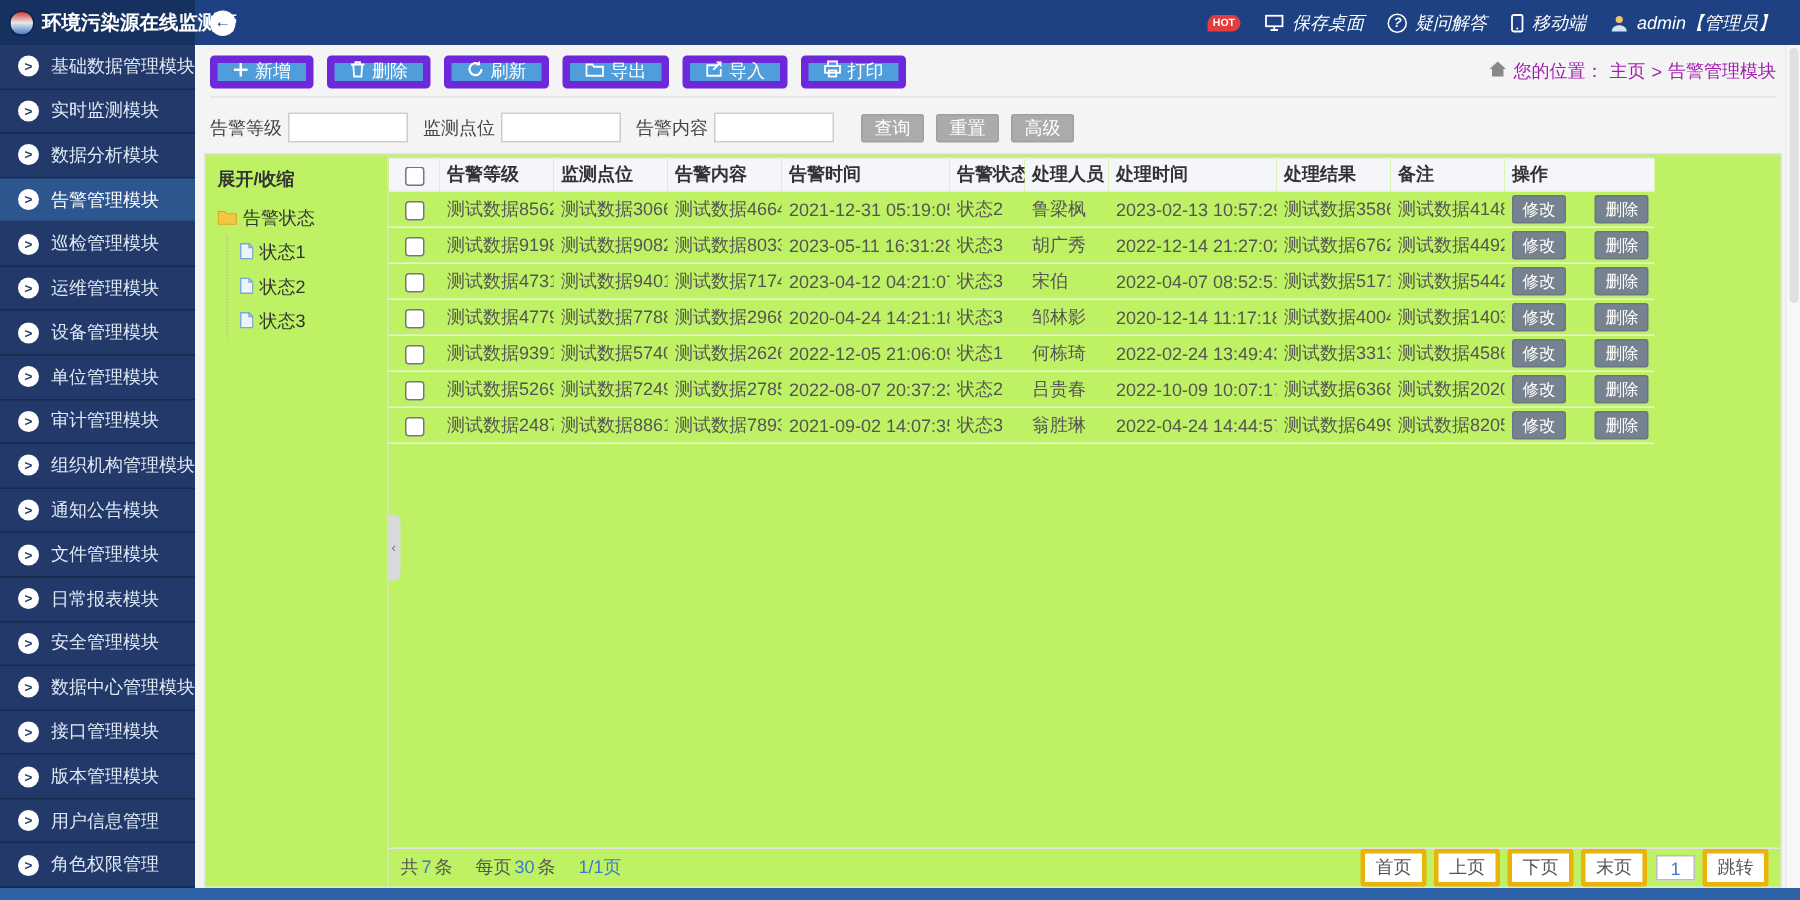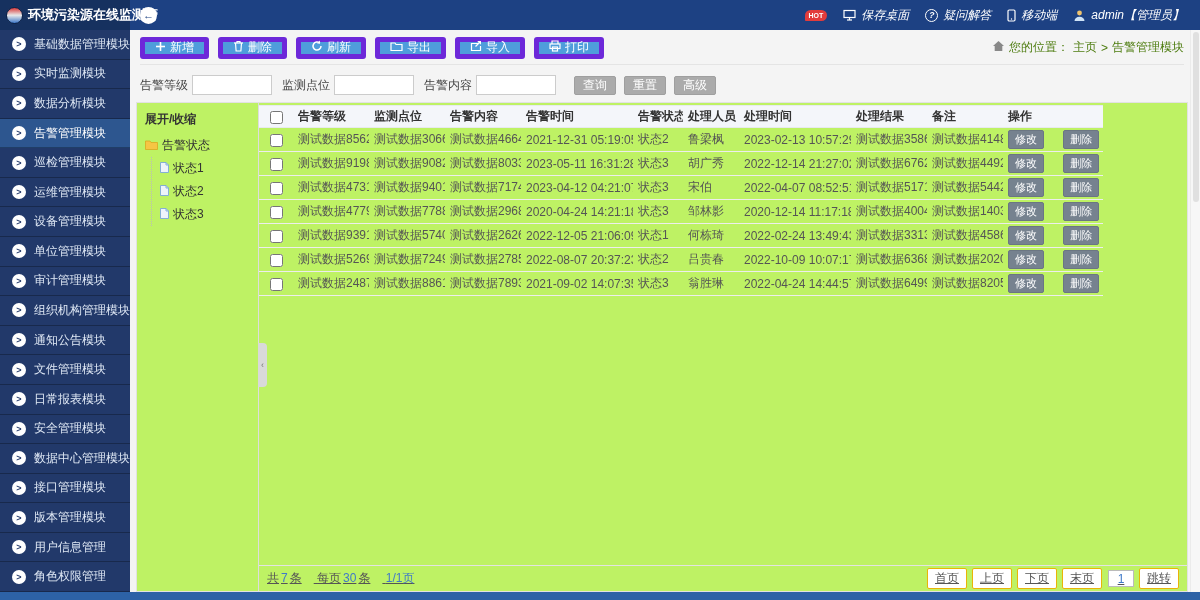--- a/index.html
+++ b/index.html
@@ -44,21 +44,21 @@
   .right-scroll .thumb { position:absolute; top:2px; left:2px; width:6px; height:170px;
     background:#e0e0e0; border-radius:3px; }
 
   
   .main { position:absolute; left:130px; top:30px; right:10px; bottom:8px; background:#f4f4f4; }
   .toolbar { position:absolute; left:10px; right:6px; top:7px; height:28px;
     display:flex; align-items:center; border-bottom:1px solid #e4e4e4; padding-bottom:6px; }
   .tbtn { display:flex; align-items:center; gap:4px; background:#4f9ddb; border:5px solid #6d28d9;
     color:#fff; font-size:12px; height:22px; padding:0 10px; border-radius:3px; margin-right:9px;
     cursor:pointer; font-family:inherit; }
-  .breadcrumb { margin-left:auto; display:flex; align-items:center; gap:4px; color:#4d7c0f; }
+  .breadcrumb { margin-left:auto; display:flex; align-items:center; gap:4px; color:#a21caf; }
   .filters { position:absolute; left:10px; right:6px; top:42px; height:26px;
     display:flex; align-items:center; }
   .flabel { color:#444; margin-right:4px; }
   .finput { width:80px; height:20px; border:1px solid #ccc; background:#fff; margin-right:10px;
     font-family:inherit; font-size:12px; padding:0 3px; }
   .gbtn { background:#ababab; border:1px solid #9f9f9f; color:#fff; font-size:12px; height:19px;
     padding:0 8px; border-radius:2px; margin-left:8px; cursor:pointer; font-family:inherit; }
 
   
   .panel { position:absolute; left:6px; right:2px; top:72px; bottom:0; background:#bef264;
@@ -80,26 +80,26 @@
     white-space:nowrap; overflow:hidden; }
   tbody td { height:24px; border-bottom:1px solid #ededed; color:#555; padding:0 5px;
     white-space:nowrap; overflow:hidden; }
   .chk { text-align:center !important; }
   .chk input { width:13px; height:13px; vertical-align:middle; }
   .op { background:#76828f; border:1px solid #6b7683; color:#fff; font-size:11px;
     padding:1px 6px; border-radius:2px; margin-right:16px; cursor:pointer; font-family:inherit; }
 
   
   .pager { height:26px; border-top:1px solid #e3e3e3; display:flex; align-items:center;
-    padding:0 8px; color:#555;text-decoration:underline; }
+    padding:0 8px; color:#555; }
   .pager-left span { margin-right:2px; }
   .gap { display:inline-block; width:8px; }
   .blue { color:#3f79c9; }
   .pager-right { margin-left:auto; display:flex; align-items:center; }
-  .pbtn { background:#fff; border:1px solid #eab308; color:#555; font-size:12px; padding:1px 7px;
+  .pbtn { background:#fff; border:3px solid #eab308; color:#555; font-size:12px; padding:1px 7px;
     border-radius:2px; margin-left:5px; cursor:pointer; font-family:inherit; }
   .jump-input { width:26px; height:17px; border:1px solid #bbb; color:#3f79c9; text-align:center;
     font-size:12px; margin-left:6px; font-family:inherit; }
 </style>
 </head>
 <body>
 
 <div class="header">
   <div class="header-left">
     <span class="logo"></span>

